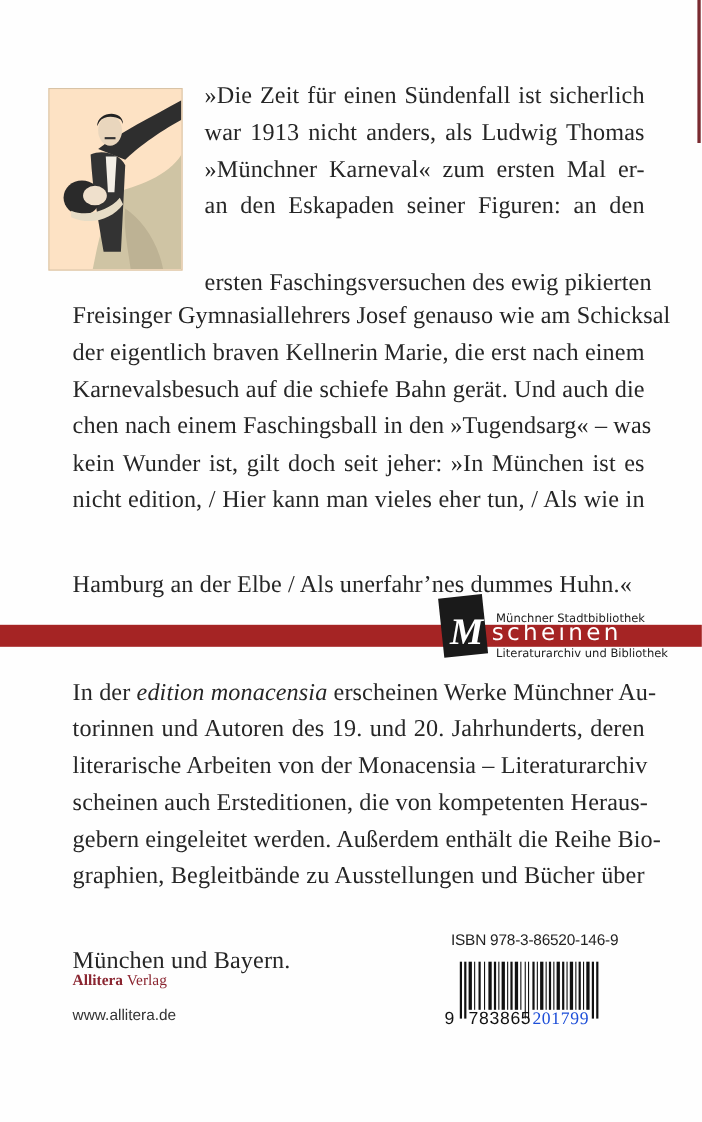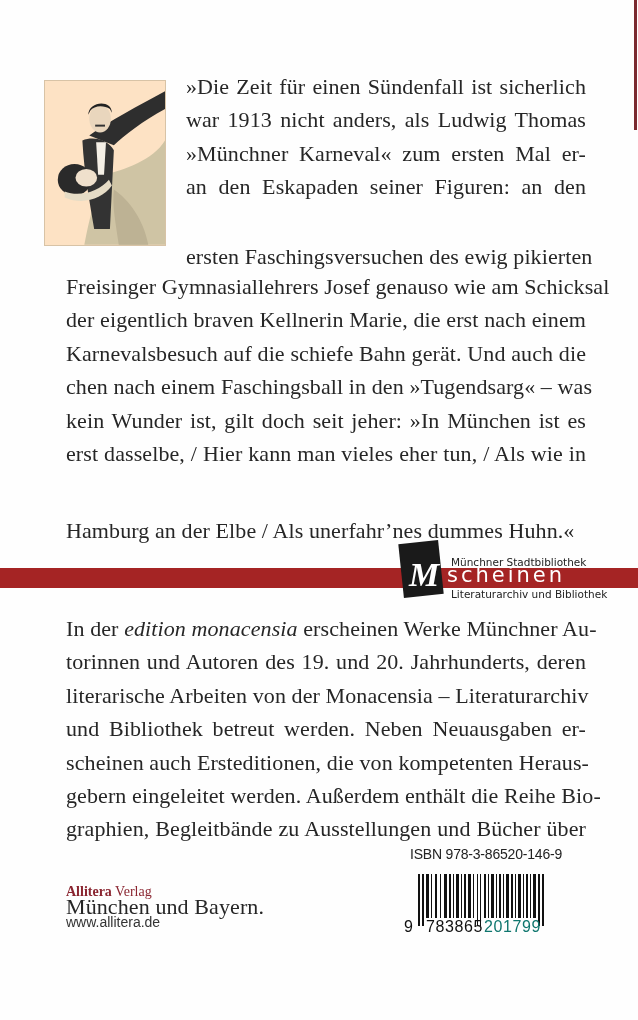--- a/index.html
+++ b/index.html
@@ -98,39 +98,38 @@
 <div class="para" style="left:186px; top:240px; width:400px;">
   <span class="line">ersten Faschingsversuchen des ewig pikierten</span>
 </div>
 
 <div class="para p1-bottom">
   <span class="line">Freisinger Gymnasiallehrers Josef genauso wie am Schicksal</span>
   <span class="line">der eigentlich braven Kellnerin Marie, die erst nach einem</span>
   <span class="line">Karnevalsbesuch auf die schiefe Bahn gerät. Und auch die</span>
   <span class="line">chen nach einem Faschingsball in den »Tugendsarg« – was</span>
   <span class="line">kein Wunder ist, gilt doch seit jeher: »In München ist es</span>
-  <span class="line">erst dasselbe, / Hier kann man vieles eher tun, / Als wie in</span>
+  <span class="line">nicht edition, / Hier kann man vieles eher tun, / Als wie in</span>
   <span class="line last">Hamburg an der Elbe / Als unerfahr’nes dummes Huhn.«</span>
 </div>
 
 <div class="red-band"></div>
 
 <div class="logo">
   <div class="black-square"></div>
   <span class="top-text">Münchner Stadtbibliothek</span>
   <span class="big-m">M</span>
   <span class="name">scheinen</span>
   <span class="bottom-text">Literaturarchiv und Bibliothek</span>
 </div>
 
 <div class="para p2">
   <span class="line"><span>In der </span><em>edition monacensia</em><span> erscheinen Werke Münchner Au-</span></span>
   <span class="line">torinnen und Autoren des 19. und 20. Jahrhunderts, deren</span>
   <span class="line">literarische Arbeiten von der Monacensia – Literaturarchiv</span>
-  <span class="line">und Bibliothek betreut werden. Neben Neuausgaben er-</span>
   <span class="line">scheinen auch Ersteditionen, die von kompetenten Heraus-</span>
   <span class="line">gebern eingeleitet werden. Außerdem enthält die Reihe Bio-</span>
   <span class="line">graphien, Begleitbände zu Ausstellungen und Bücher über</span>
   <span class="line last">München und Bayern.</span>
 </div>
 
 <div class="isbn">ISBN 978-3-86520-146-9</div>
 
 <div class="barcode">
   <svg width="162" height="62" viewBox="0 0 162 62" xmlns="http://www.w3.org/2000/svg">
@@ -164,19 +163,19 @@
       <rect x="119" y="0" width="1" height="44"></rect>
         <rect x="122" y="0" width="2" height="44"></rect>
       <rect x="126" y="0" width="1" height="44"></rect>
         <rect x="129" y="0" width="3" height="44"></rect>
       <rect x="134" y="0" width="2" height="52"></rect>
         <rect x="138" y="0" width="2" height="52"></rect>
     </g>
   </svg>
   <span style="position:absolute;left:0;top:44px;font-family:'Liberation Sans',sans-serif;font-size:16px;color:#111;">9</span>
   <span style="position:absolute;left:22px;top:44px;font-family:'Liberation Sans',sans-serif;font-size:16px;color:#111;letter-spacing:0.6px;text-align:center;">783865</span>
-  <span style="position:absolute;left:80px;top:44px;font-family:Liberation Sans, sans-serif;font-size:16px;color:#0f766e;letter-spacing:0.6px;">201799</span>
+  <span style="position:absolute;left:80px;top:44px;font-family:Liberation Serif, serif;font-size:16px;color:#1d4ed8;letter-spacing:0.6px;">201799</span>
 </div>
 
 <div class="publisher">
   <span class="bold">Allitera</span><span> Verlag</span>
 </div>
 <div class="website">www.allitera.de</div>
 
 </body></html>

